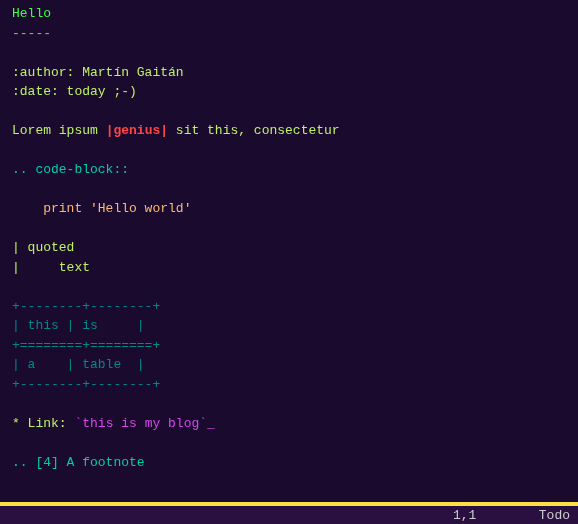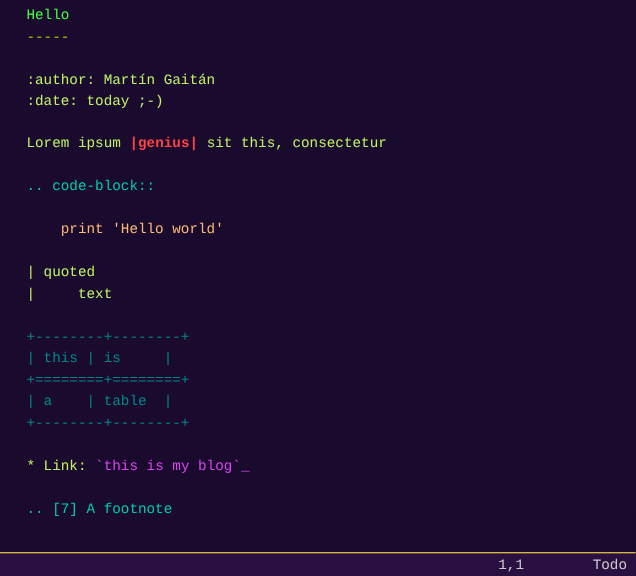--- a/index.html
+++ b/index.html
@@ -15,21 +15,21 @@
       color: #cccccc;
       width: 578px;
       height: 524px;
       overflow: hidden;
       display: flex;
       flex-direction: column;
     }
 
     #editor {
       flex: 1;
-      padding: 4px 24px;
+      padding: 4px 12px;
       overflow: hidden;
       position: relative;
       border-radius: 17px;
     }
 
     .line {
       line-height: 1.5;
       white-space: pre;
       display: block;
     }
@@ -43,21 +43,21 @@
     .light-green { color: #d946ef; }
     .table-border { color: #008888; }
 
     #statusbar {
       background-color: #2a1040;
       color: #cccccc;
       display: flex;
       justify-content: space-between;
       padding: 2px 8px;
       font-size: 13px;
-      border-top: 1px solid #fde047;
+      border-top: 4px solid #fde047;
       height: 22px;
       align-items: center;
     }
 
     .status-left {
       color: #cccccc;
     }
 
     .status-right {
       color: #cccccc;
@@ -83,21 +83,21 @@
     <span class="line"><span class="white">|     text</span></span>
     <span class="line">&nbsp;</span>
     <span class="line"><span class="table-border">+--------+--------+</span></span>
     <span class="line"><span class="table-border">| this | is     |</span></span>
     <span class="line"><span class="table-border">+========+========+</span></span>
     <span class="line"><span class="table-border">| a    | table  |</span></span>
     <span class="line"><span class="table-border">+--------+--------+</span></span>
     <span class="line">&nbsp;</span>
     <span class="line"><span class="white">* Link: </span><span class="light-green">`this is my blog`_</span></span>
     <span class="line">&nbsp;</span>
-    <span class="line"><span class="teal">.. [7] A footnote</span></span>
+    <span class="line"><span class="teal">.. [4] A footnote</span></span>
   </div>
 
 <div id="statusbar">
   <span class="status-left"></span>
   <span class="status-right">
     <span>1,1</span>&nbsp;&nbsp;&nbsp;&nbsp;&nbsp;&nbsp;&nbsp;&nbsp;<span>Todo</span>
   </span>
 </div>
 
 </body></html>

